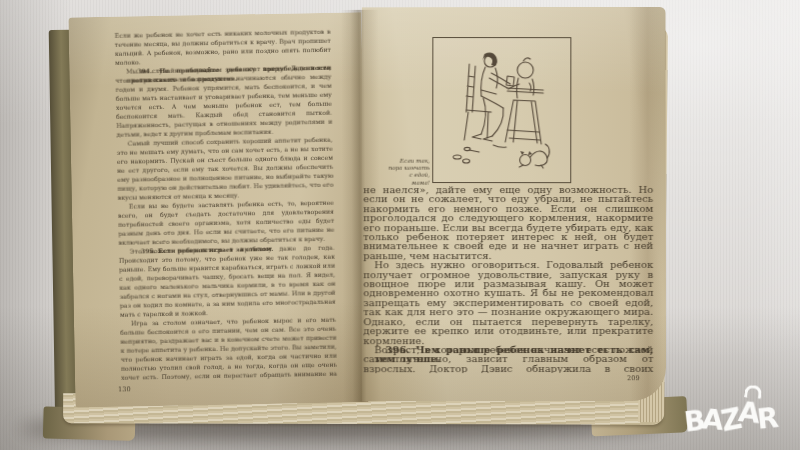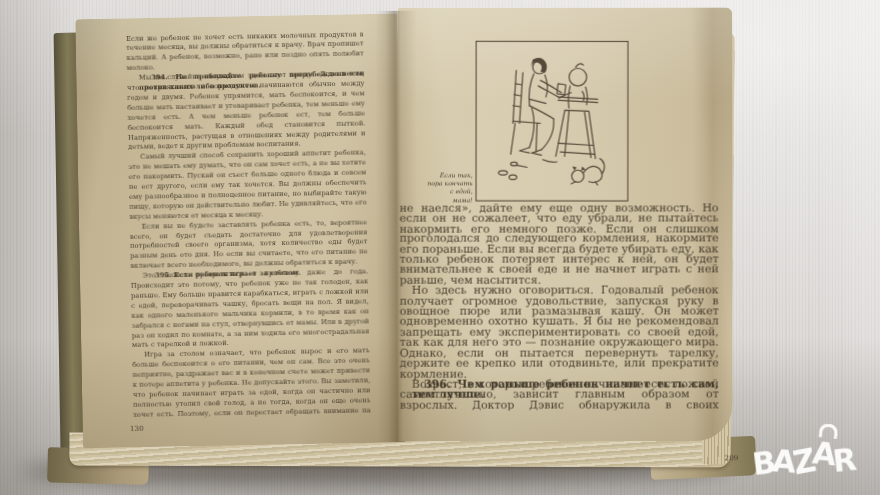--- a/index.html
+++ b/index.html
@@ -41,21 +41,21 @@
   .gutter{left:308px;top:8px;width:38px;height:392px;
     background:linear-gradient(90deg, rgba(58,44,18,0) 0%, rgba(58,44,18,0.10) 25%, rgba(58,44,18,0.34) 48%, rgba(90,72,44,0.16) 62%, rgba(58,44,18,0) 100%);}
   .page-text{color:#463c2c;text-align:justify;overflow:hidden;filter:blur(0.24px);}
   .page-text p{position:static;margin:0;text-indent:11px;}
   .page-text p.noindent{text-indent:0;}
   .page-text b{font-weight:700;}
   .text-left{left:84px;top:26px;width:216px;height:351px;font-size:6.1px;line-height:9px;transform:rotate(-0.75deg);letter-spacing:0.05px;}
   .text-right{left:329px;top:184px;width:290px;height:188px;font-size:10px;line-height:9.4px;transform:rotate(0.3deg);}
   .pagenum{font-size:6.6px;color:#4a4030;filter:blur(0.2px);}
   .pagenum-left{left:83px;top:382px;transform:rotate(-0.75deg);}
-  .pagenum-right{left:592px;top:374px;width:44px;text-align:right;transform:rotate(0.3deg);margin-top:38px;}
+  .pagenum-right{left:592px;top:374px;width:44px;text-align:left;transform:rotate(0.3deg);}
   .illustration{left:399px;top:36px;width:137px;height:144px;border:1px solid #574c3a;
     transform:rotate(0.4deg);filter:blur(0.2px);background:rgba(255,255,252,0.05);}
   .illustration svg{position:absolute;left:0;top:0;width:100%;height:100%;}
   .caption{left:350px;top:156px;width:46px;text-align:right;font-style:italic;
     font-size:5.6px;line-height:7.2px;color:#4a4030;filter:blur(0.22px);transform:rotate(0.3deg);}
   .caption div{position:static;}
   .watermark{position:absolute;left:684px;top:396px;width:116px;height:48px;
     font-family:"DejaVu Sans", sans-serif;font-weight:800;color:#fdfdfb;
     filter:blur(0.3px);opacity:0.97;transform:rotate(-2deg);}
   .watermark span{position:relative;display:inline-block;font-size:28px;letter-spacing:-3px;line-height:44px;}

